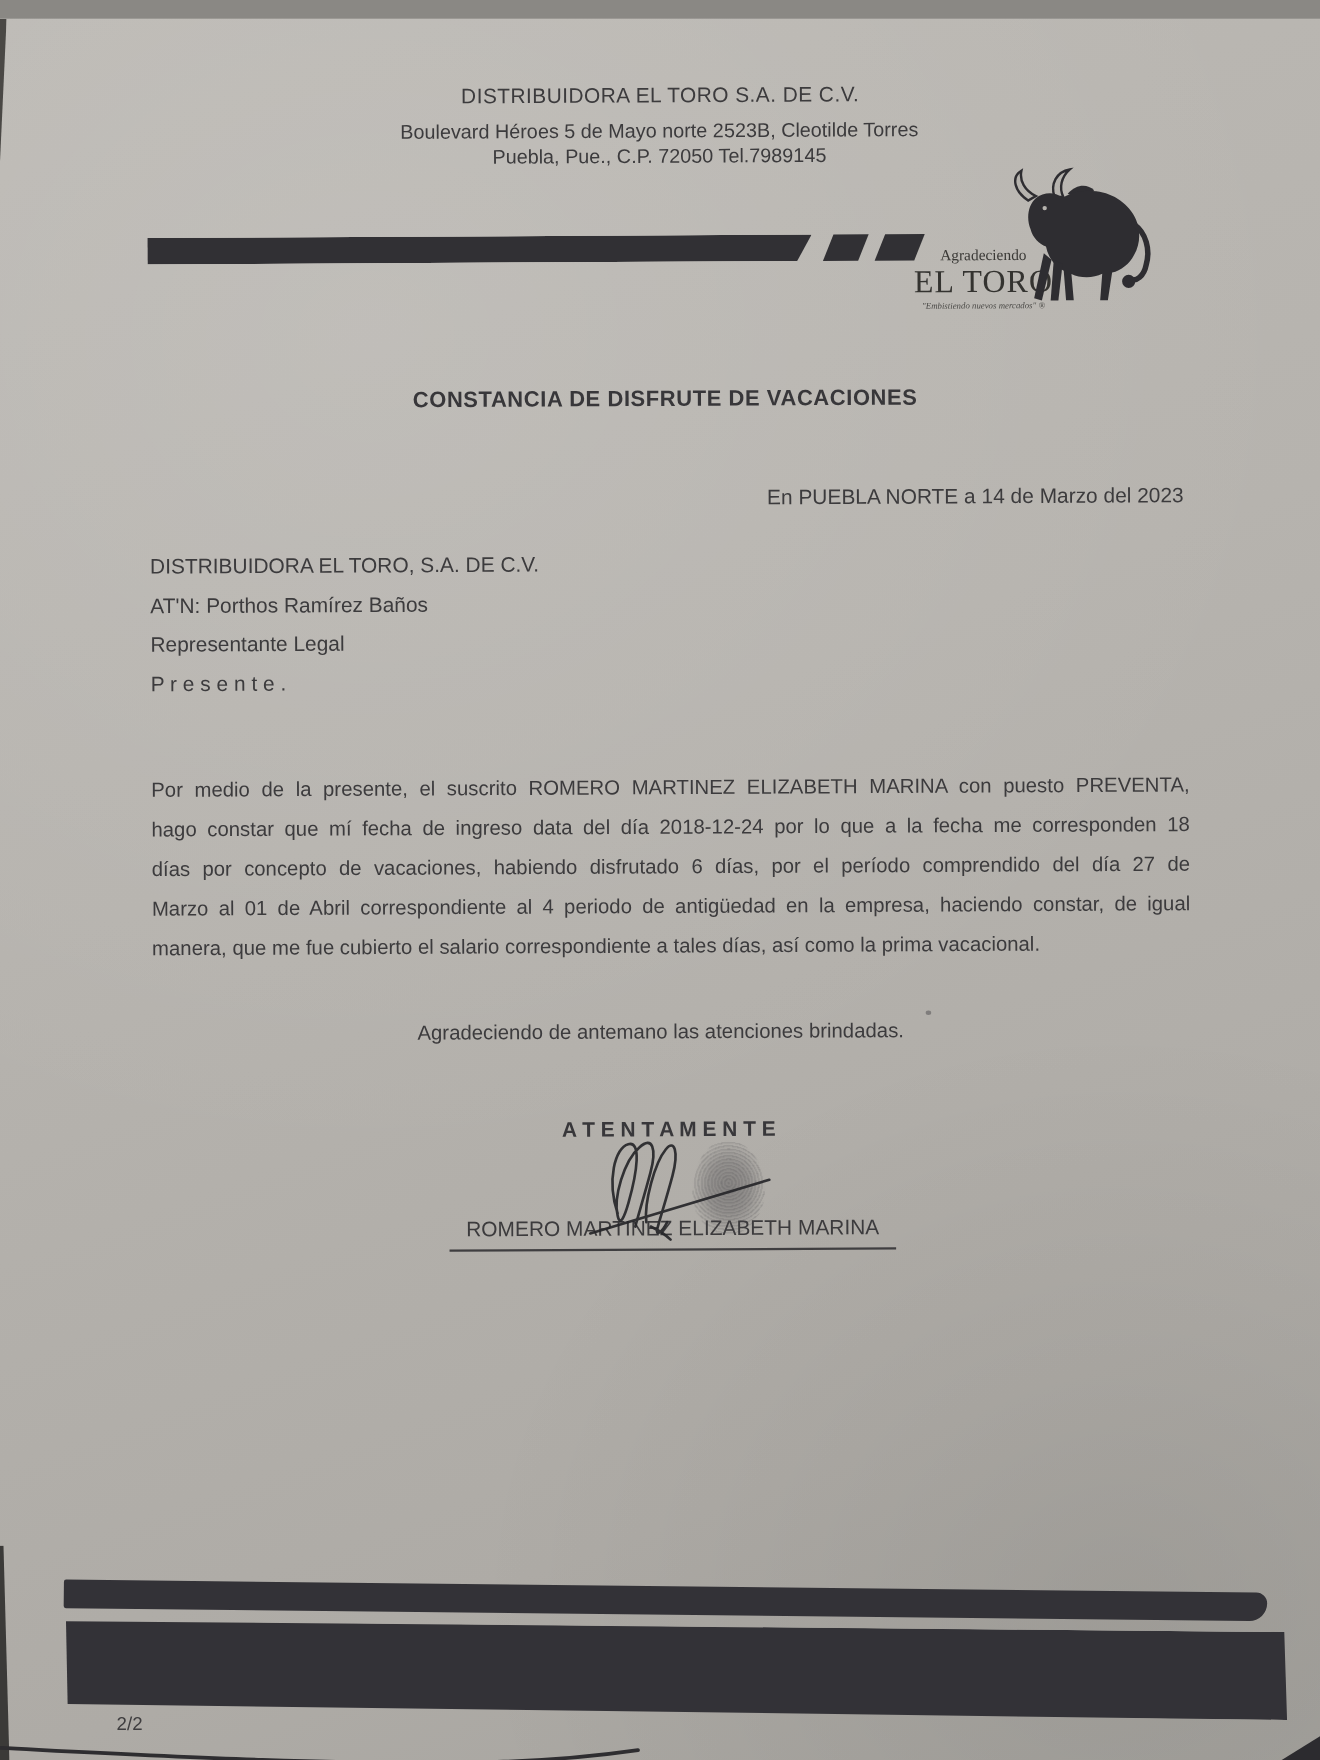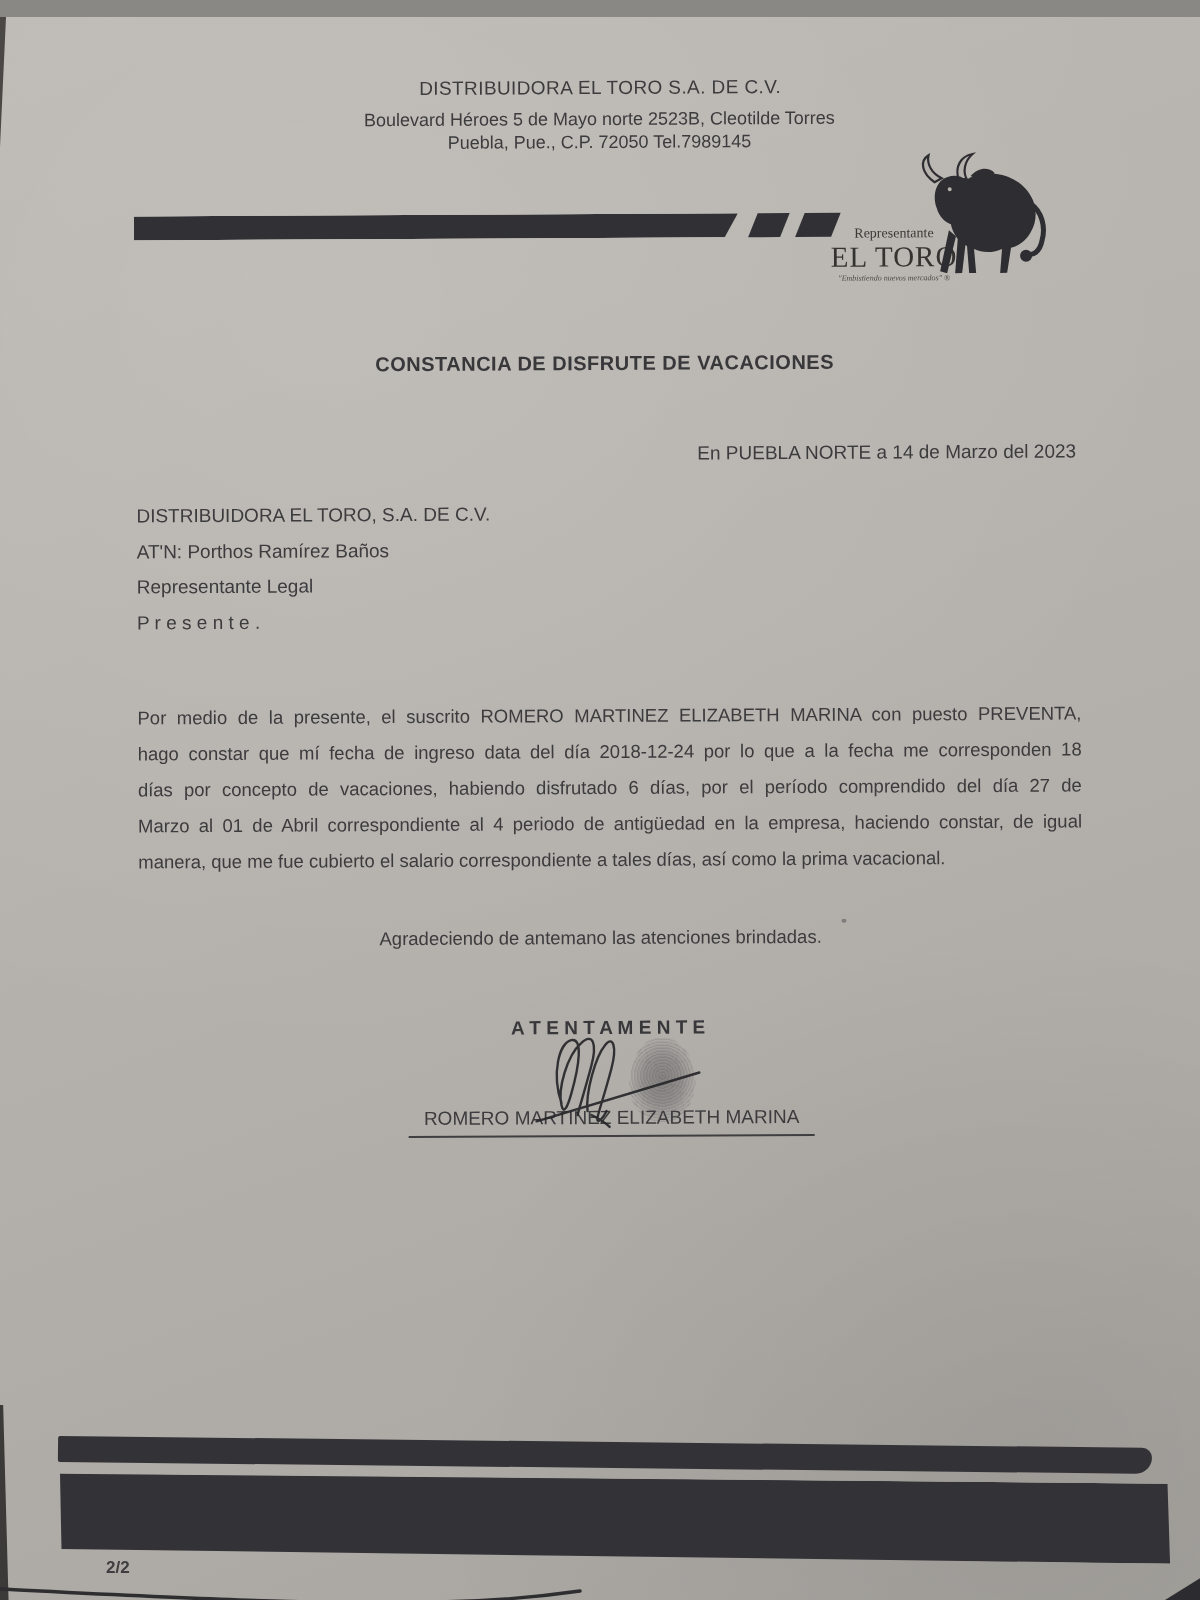--- a/index.html
+++ b/index.html
@@ -60,21 +60,21 @@
       radial-gradient(closest-side, rgba(70,68,72,.40), rgba(70,68,72,.28) 55%, rgba(70,68,72,.10) 82%, transparent);
     filter:blur(.5px);}
   .scribble{position:absolute;left:530px;top:1014px;}
 
   
   .bar-thin{position:absolute;left:58px;top:1419px;width:1094px;height:26px;background:#333237;
     transform:rotate(0.62deg);transform-origin:left center;border-radius:2px 10px 16px 2px;}
   .bar-thick{position:absolute;left:60px;top:1456px;width:1112px;height:80px;background:#333237;
     transform:rotate(0.55deg);transform-origin:left top;
     clip-path:polygon(0 1%,99.6% 0,99.9% 100%,0.2% 95%);}
-  .pagenum{position:absolute;left:106px;top:1541px;font-size:17px;color:#3e3d3f;font-weight:bold;}
+  .pagenum{position:absolute;left:106px;top:1541px;font-size:17px;color:#3e3d3f;}
 
   
   .art-topleft{position:absolute;left:0;top:0;width:10px;height:130px;background:#4a4845;
     clip-path:polygon(0 0,60% 0,0 100%);}
   .art-leftstrip{position:absolute;left:0;top:1388px;width:9px;height:212px;background:#3b3a38;
     clip-path:polygon(0 0,35% 0,100% 100%,0 100%);}
   .art-bottomline{position:absolute;left:0;top:1558px;}
   .art-dash{position:absolute;left:770px;top:1586px;width:95px;height:2px;background:rgba(45,44,48,.40);
     transform:rotate(.5deg);}
   .art-wedge{position:absolute;left:1118px;top:1558px;width:82px;height:42px;background:#2c2b2f;
@@ -90,21 +90,21 @@
       <div class="hdr-company">DISTRIBUIDORA EL TORO S.A. DE C.V.</div>
       <div class="hdr-addr">Boulevard Héroes 5 de Mayo norte 2523B, Cleotilde Torres</div>
       <div class="hdr-addr">Puebla, Pue., C.P. 72050 Tel.7989145</div>
     </div>
 
     <div class="bar-main"></div>
     <div class="bar-seg seg1"></div>
     <div class="bar-seg seg2"></div>
 
     <div class="logo-text">
-      <div class="logo-small">Representante</div>
+      <div class="logo-small">Agradeciendo</div>
       <div class="logo-brand">EL TORO</div>
       <div class="logo-tag">"Embistiendo nuevos mercados" ®</div>
     </div>
     <svg class="bull" width="150" height="128" viewBox="0 0 150 128">
       <path d="M26,30 C14,22 10,9 20,3 C18,12 23,21 33,26 Z" fill="#b6b3ae" stroke="#2e2d31" stroke-width="2.2"></path>
       <path d="M50,27 C46,15 52,4 64,2 C56,9 54,19 58,27 Z" fill="#b6b3ae" stroke="#2e2d31" stroke-width="2.2"></path>
       <path d="M62,24 C70,15 80,15 86,21 L77,31 Z" fill="#2e2d31"></path>
       <path d="M70,31 C80,24 90,26 95,33 L84,40 Z" fill="#2e2d31"></path>
       <path d="M33,28 C40,22 52,22 57,28 C63,24 74,20 88,22 C104,24 118,34 124,48 C128,58 128,70 122,80 C118,88 110,94 102,96 L98,121 L91,121 L93,97 C85,101 73,101 65,97 L67,121 L60,121 L58,94 C50,90 44,82 42,72 C36,70 30,64 28,56 C24,46 26,34 33,28 Z" fill="#2e2d31"></path>
       <path d="M40,78 L31,119 L38,121 L47,84 Z" fill="#2e2d31"></path>

